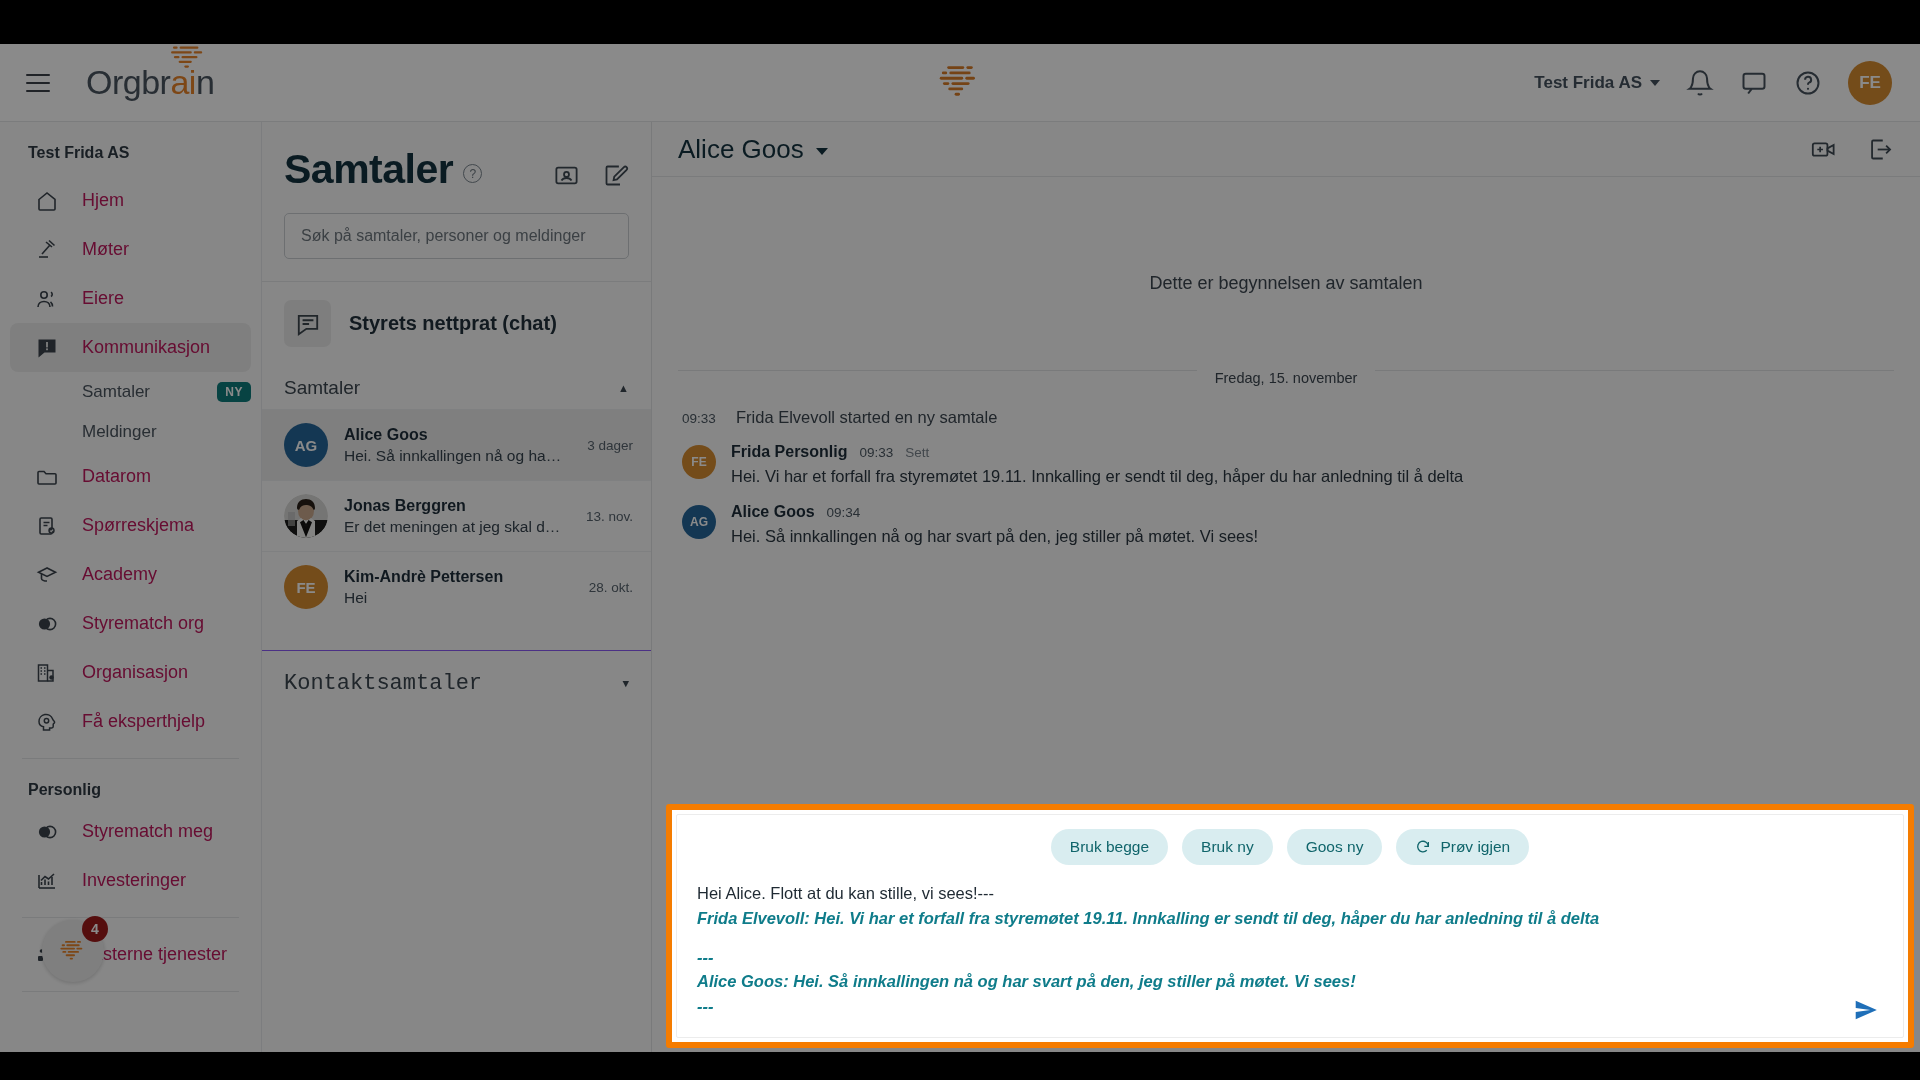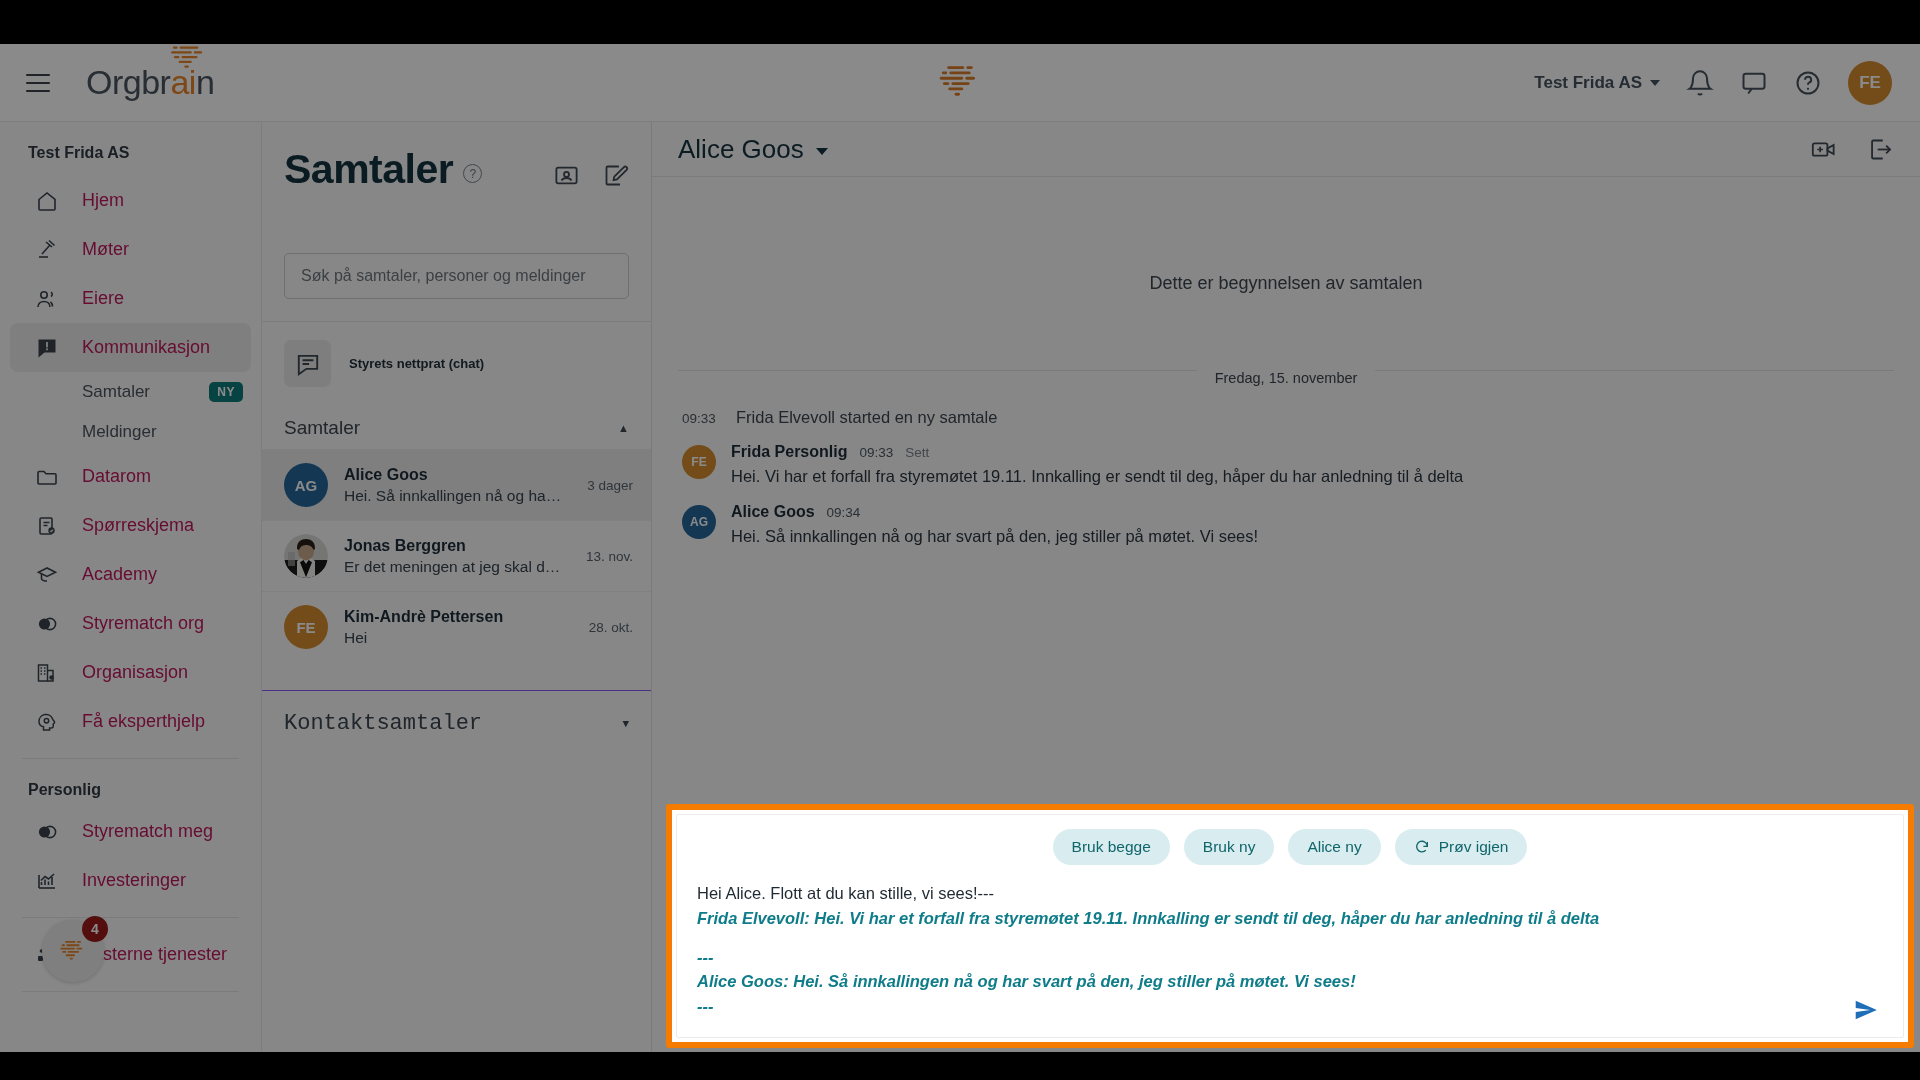--- a/index.html
+++ b/index.html
@@ -64,21 +64,21 @@
   .side-org { font-size: 16px; font-weight: 700; color: #2f3a44; padding: 10px 0 14px 28px; }
   .nav-item { display: flex; align-items: center; height: 49px; padding-left: 24px;
     cursor: pointer; gap: 22px; border-radius: 8px; margin: 0 10px; }
   .nav-item.active { background: #ebebeb; }
   .nav-ico { width: 26px; height: 26px; flex: 0 0 26px; color: #3b444d; display: flex;
     align-items: center; justify-content: center; }
   .nav-label { font-size: 18px; color: #be185d; }
   .nav-sub { display: flex; align-items: center; height: 40px; padding-left: 72px;
     cursor: pointer; position: relative; margin: 0 10px; border-radius: 8px; }
   .nav-sub .nav-label { font-size: 17px; color: #4b555f; }
-  .badge-ny { position: absolute; right: 8px; background: #0e7d7d; color: #fff;
+  .badge-ny { position: absolute; right: 0; background: #0e7d7d; color: #fff;
     font-size: 12px; font-weight: 700; padding: 3px 8px; border-radius: 5px; letter-spacing: .5px; }
   .side-divider { height: 1px; background: #e2e4e6; margin: 12px 22px; }
   .side-heading { font-size: 16px; font-weight: 700; color: #2f3a44; padding: 10px 0 8px 28px; }
 
   
   #help-bubble { position: absolute; left: 42px; top: 876px; width: 62px; height: 62px;
     border-radius: 50%; background: #ebebeb; z-index: 40;
     display: flex; align-items: center; justify-content: center; cursor: pointer;
     box-shadow: 0 1px 4px rgba(0,0,0,.18); }
   #help-bubble .hb-badge { position: absolute; right: -4px; top: -4px; width: 26px; height: 26px;
@@ -94,27 +94,27 @@
   #conv-title { font-size: 41px; font-weight: 700; color: #14323f; letter-spacing: -0.5px; }
   .qmark { width: 19px; height: 19px; border: 1.6px solid #7b868f; border-radius: 50%;
     font-size: 12px; color: #6d777f; display: inline-flex; align-items: center;
     justify-content: center; margin: 18px 0 0 10px; cursor: pointer; }
   #conv-header-actions { margin-left: auto; display: flex; gap: 22px; margin-top: 16px; }
   .hicon { width: 27px; height: 27px; color: #3f4a54; cursor: pointer; }
 
   #search-wrap { padding: 20px 22px 22px 22px; border-bottom: 1px solid #e4e6e8; }
   #search-input { width: 100%; height: 46px; border: 1px solid #c9cdd1; border-radius: 5px;
     padding: 0 16px; font-size: 16px; color: #333; background: #fafafa;
-    font-family: "Liberation Sans", sans-serif; margin-top: 40px; }
+    font-family: "Liberation Sans", sans-serif; }
   #search-input::placeholder { color: #6e777e; }
 
   .board-chat { display: flex; align-items: center; gap: 18px; padding: 18px 22px; cursor: pointer; }
   .board-chat-ico { width: 47px; height: 47px; border-radius: 7px; background: #e9e9e9;
     display: flex; align-items: center; justify-content: center; color: #3d474f; }
-  .board-chat-label { font-size: 13px; font-weight: 700; color: #22313c; }
+  .board-chat-label { font-size: 20px; font-weight: 700; color: #22313c; }
 
   .group-head { display: flex; align-items: center; padding: 12px 22px 10px 22px; cursor: pointer; }
   .group-head .gh-label { font-size: 19px; color: #3c4750; }
   .group-head .gh-arrow { margin-left: auto; color: #3c4750; font-size: 11px; }
 
   .conv-row { display: flex; align-items: center; gap: 16px; padding: 13px 18px 13px 22px;
     cursor: pointer; border-top: 1px solid #ebecee; }
   .conv-row.selected { background: #ebebeb; }
   .conv-av { width: 44px; height: 44px; border-radius: 50%; flex: 0 0 44px;
     display: flex; align-items: center; justify-content: center;
@@ -588,21 +588,21 @@
   <div id="composer">
     <div id="composer-inner">
       <div id="composer-actions">
         <button class="chip">
           <span>Bruk begge</span>
         </button>
         <button class="chip">
           <span>Bruk ny</span>
         </button>
         <button class="chip">
-          <span>Alice ny</span>
+          <span>Goos ny</span>
         </button>
         <button class="chip">
           <svg width="16" height="16" viewBox="0 0 24 24" fill="none" stroke="currentColor" stroke-width="2">
             <path d="M20 11a8 8 0 1 0-2.3 6"></path>
               <path d="M20 4.5V11h-6"></path>
           </svg>
           <span>Prøv igjen</span>
         </button>
       </div>
 

